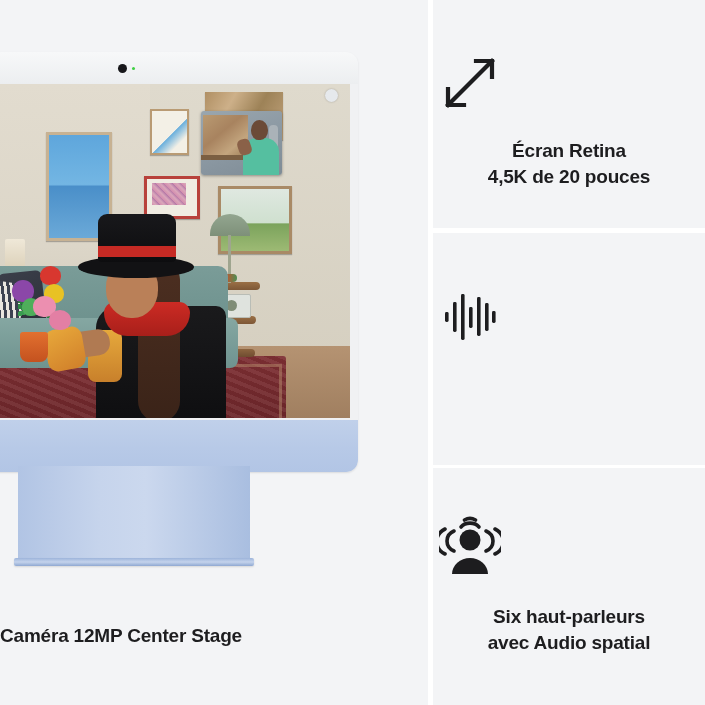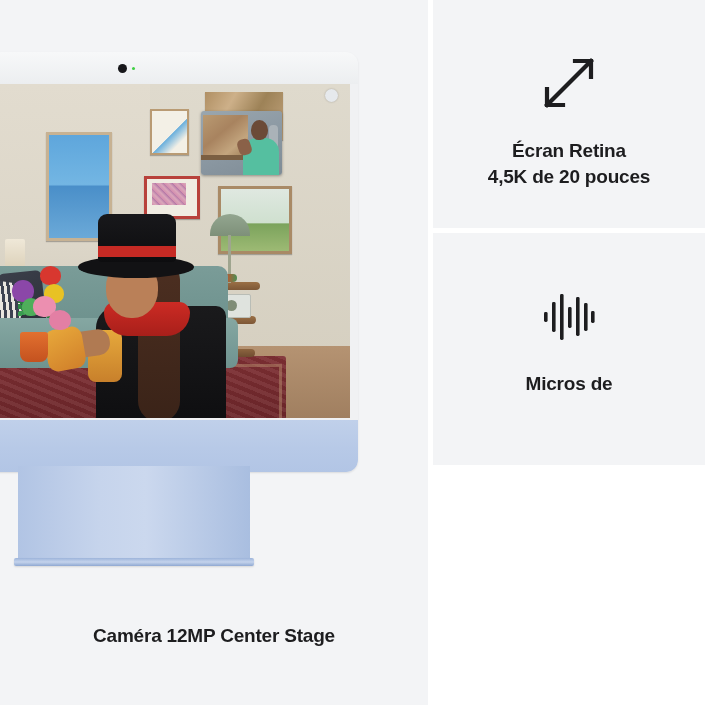--- a/index.html
+++ b/index.html
@@ -389,21 +389,20 @@
     background: linear-gradient(180deg,#e6a93c,#c8802b);
     border-radius: 8px;
   }
 
   
   .left-caption {
     position: absolute;
     left: 0;
     top: 623px;
     width: 428px;
-    text-align: center;
     font-size: 19px;
     font-weight: 700;
     color: #1d1d1f;
     letter-spacing: -0.2px;
     line-height: 26px;
   }
 
   
   .right-col {
     position: absolute;
@@ -412,21 +411,20 @@
     width: 272px;
     height: 705px;
   }
   .feature-card {
     position: absolute;
     left: 0;
     width: 272px;
     background: #f3f4f6;
     display: flex;
     flex-direction: column;
-    align-items: center;
     justify-content: flex-start;
     box-sizing: border-box;
   }
   .card-1 { top: 0;   height: 228px; padding-top: 46px; }
   .card-2 { top: 233; height: 232px; padding-top: 46px; }
   .card-3 { top: 468px; height: 237px; padding-top: 40px; }
 
   .icon-wrap {
     width: 74px;
     height: 74px;
@@ -561,19 +559,40 @@
           <rect x="3" y="24" width="3.6" height="10" rx="1.4"></rect>
           <rect x="11" y="14" width="3.6" height="30" rx="1.4"></rect>
           <rect x="19" y="6" width="3.6" height="46" rx="1.4"></rect>
           <rect x="27" y="19" width="3.6" height="21" rx="1.4"></rect>
           <rect x="35" y="9" width="3.6" height="39" rx="1.4"></rect>
           <rect x="43" y="15" width="3.6" height="28" rx="1.4"></rect>
           <rect x="50" y="23" width="3.6" height="12" rx="1.4"></rect>
         </svg>
       </div>
       <div class="feature-label">
-        <div>Micros de</div>
       </div>
     </div>
 
+    <div class="feature-card card-3">
+      <div class="icon-wrap">
+        <svg width="62" height="60" viewBox="0 0 62 60" fill="none">
+
+          <circle cx="31" cy="25" r="10.5" fill="#1d1d1f"></circle>
+          <path d="M13 59 a18 16 0 0 1 36 0 Z" fill="#1d1d1f"></path>
+
+          <path d="M22 12 a11 9 0 0 1 18 0" stroke="#1d1d1f" stroke-width="3.6" stroke-linecap="round"></path>
+          <path d="M25.5 5 a9.5 8 0 0 1 11 0" stroke="#1d1d1f" stroke-width="3.6" stroke-linecap="round"></path>
+
+          <path d="M15 16 a12 11 0 0 0 0 20" stroke="#1d1d1f" stroke-width="3.6" stroke-linecap="round"></path>
+          <path d="M6 14 a15 14 0 0 0 0 25" stroke="#1d1d1f" stroke-width="3.6" stroke-linecap="round"></path>
+
+          <path d="M47 16 a12 11 0 0 1 0 20" stroke="#1d1d1f" stroke-width="3.6" stroke-linecap="round"></path>
+          <path d="M56 14 a15 14 0 0 1 0 25" stroke="#1d1d1f" stroke-width="3.6" stroke-linecap="round"></path>
+        </svg>
+      </div>
+      <div class="feature-label">
+        <div>Six haut-parleurs</div>
+        <div>avec Audio spatial</div>
+      </div>
+    </div>
 
   </div>
 </div>
 
 </body></html>

